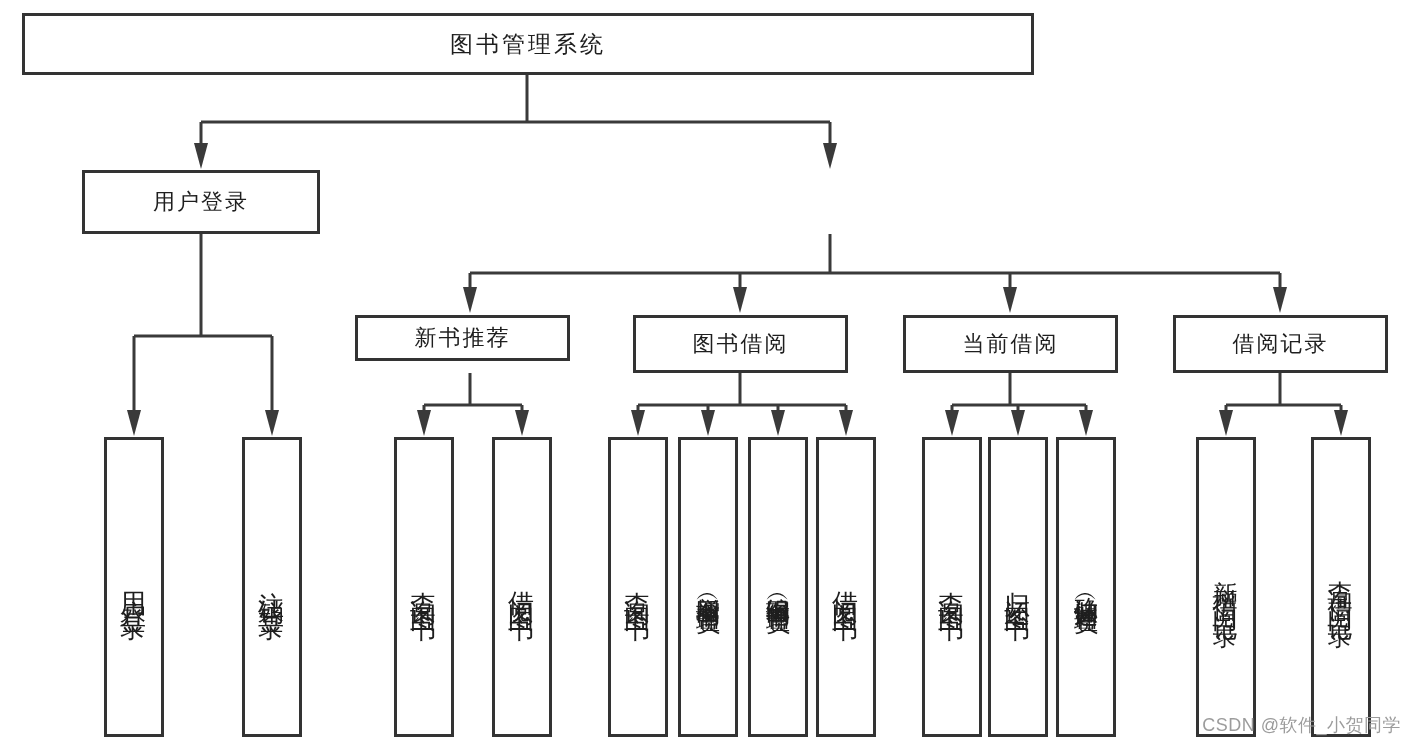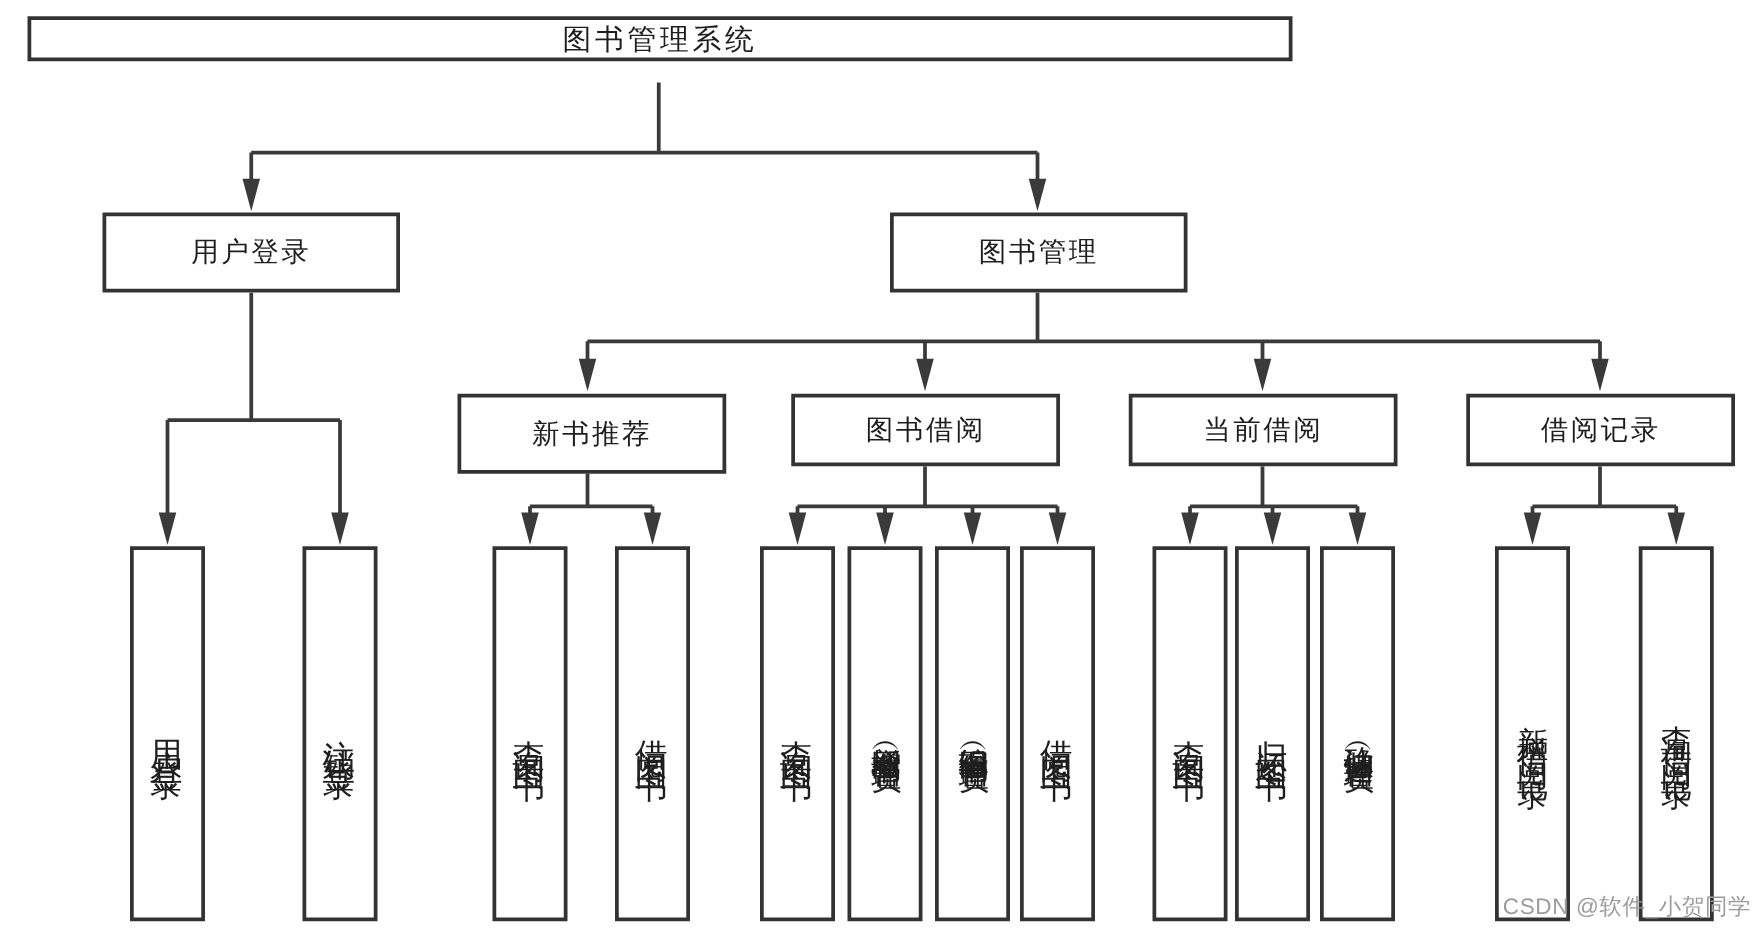--- a/index.html
+++ b/index.html
@@ -79,32 +79,29 @@
       <polygon points="771,410 785,410 778,436"></polygon>
       <polygon points="839,410 853,410 846,436"></polygon>
       <polygon points="945,410 959,410 952,436"></polygon>
       <polygon points="1011,410 1025,410 1018,436"></polygon>
       <polygon points="1079,410 1093,410 1086,436"></polygon>
       <polygon points="1219,410 1233,410 1226,436"></polygon>
       <polygon points="1334,410 1348,410 1341,436"></polygon>
     </g>
   </svg>
 
-  <div class="box" style="left:22px;top:13px;width:1012px;height:36px">
+  <div class="box" style="left:22px;top:13px;width:1012px;height:62px">
     <span class="h-label root-label">图书管理系统</span>
   </div>
 
   <div class="box" style="left:82px;top:170px;width:238px;height:64px">
     <span class="h-label">用户登录</span>
   </div>
-  <div class="box" style="left:712px;top:170px;width:238px;height:64px">
-    <span class="h-label">图书管理</span>
-  </div>
 
-  <div class="box" style="left:366px;top:315px;width:215px;height:64px">
+  <div class="box" style="left:355px;top:315px;width:215px;height:46px">
     <span class="h-label">新书推荐</span>
   </div>
   <div class="box" style="left:633px;top:315px;width:215px;height:58px">
     <span class="h-label">图书借阅</span>
   </div>
   <div class="box" style="left:903px;top:315px;width:215px;height:58px">
     <span class="h-label">当前借阅</span>
   </div>
   <div class="box" style="left:1173px;top:315px;width:215px;height:58px">
     <span class="h-label">借阅记录</span>

